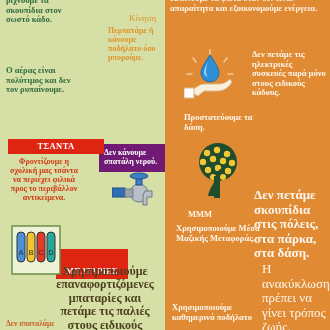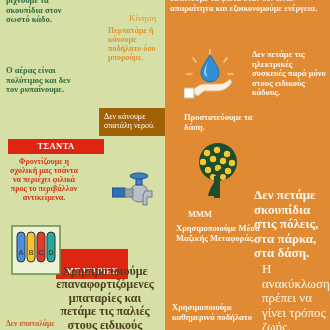--- a/index.html
+++ b/index.html
@@ -33,22 +33,22 @@
   .l-kinisi-head{
     left:113px;top:13px;width:60px;
     color:#e0952f;font-weight:normal;font-size:9px;margin-left:16px;
   }
   .l-kinisi-body{
     left:108px;top:27px;width:56px;
     color:#e0952f;font-weight:bold;font-size:8px;
   }
 
   .redbox{
-    position:absolute;background:#a16207;color:#ffffff;
-    font-weight:normal;line-height:1.15;
+    position:absolute;background:#701a75;color:#ffffff;
+    font-weight:bold;line-height:1.15;margin-top:36px;
   }
   .rb-water{
     left:99px;top:108px;width:57px;padding:4px 4px 6px 5px;
     font-size:8px;
   }
 
   .tag{
     position:absolute;background:#dd2512;color:#ffffff;
     font-weight:bold;letter-spacing:.4px;text-align:center;
   }

